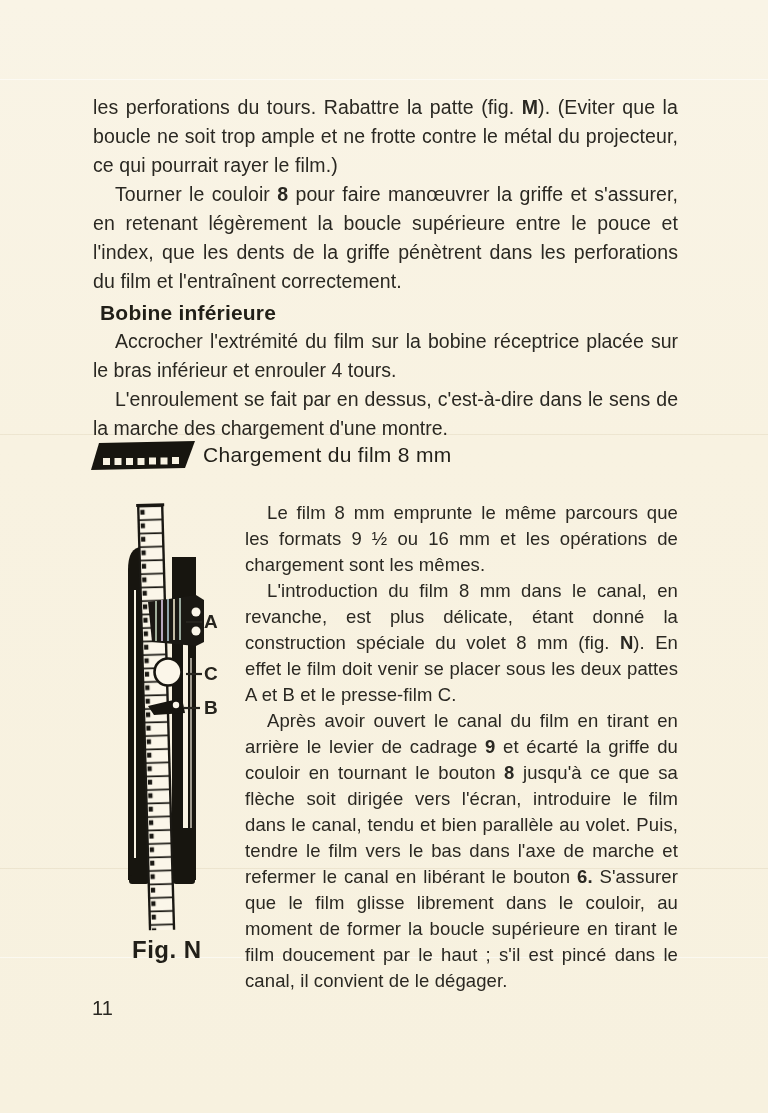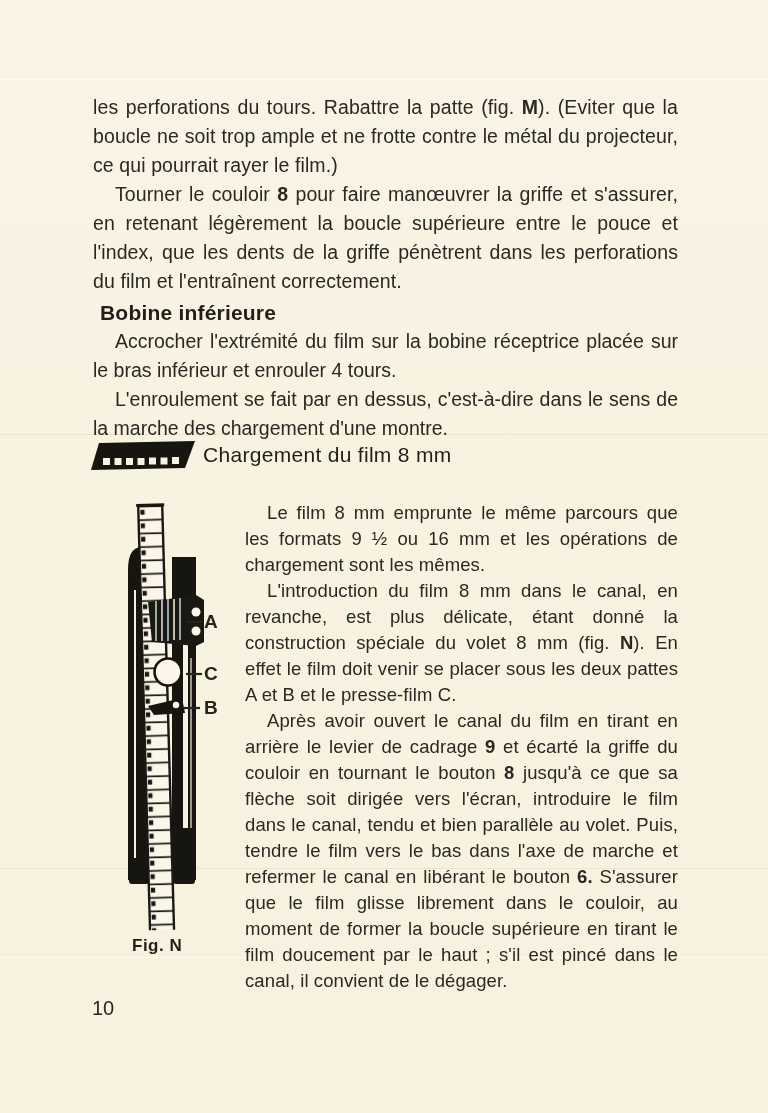--- a/index.html
+++ b/index.html
@@ -56,21 +56,21 @@
   }
   .col-right p{margin:0;text-indent:22px;}
 
   .figure{position:absolute;left:118px;top:498px;width:130px;height:470px;}
   .fig-label{
     position:absolute;left:86px;
     font-size:19px;font-weight:600;color:#26241e;letter-spacing:1px;
   }
   .fig-caption{
     position:absolute;left:14px;top:438px;
-    font-size:17px;font-weight:bold;color:#211f18;letter-spacing:0.5px;
+    font-size:24px;font-weight:bold;color:#211f18;letter-spacing:0.5px;
   }
   .page-number{
     position:absolute;left:92px;top:997px;
     font-size:20px;color:#2a2822;
   }
 </style>
 </head>
 <body>
 
 <div class="page">
@@ -157,15 +157,15 @@
       <line x1="66" y1="210" x2="82" y2="210" stroke="#26241e" stroke-width="2.2"></line>
     </svg>
 
     <span class="fig-label" style="top:113px">A</span>
     <span class="fig-label" style="top:165px">C</span>
     <span class="fig-label" style="top:199px">B</span>
 
     <div class="fig-caption">Fig. N</div>
   </div>
 
-  <div class="page-number">10</div>
+  <div class="page-number">11</div>
 
 </div>
 
 </body></html>

